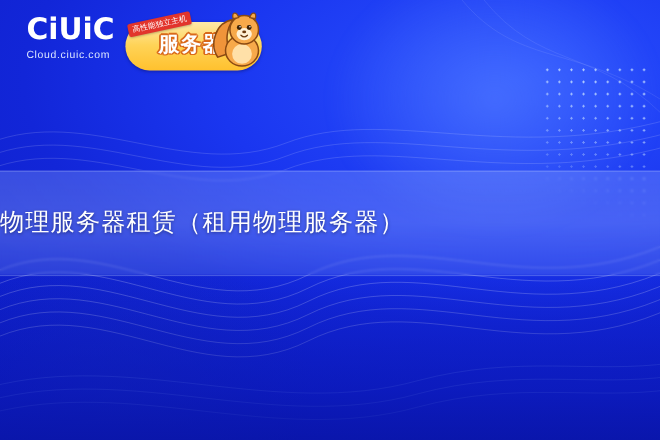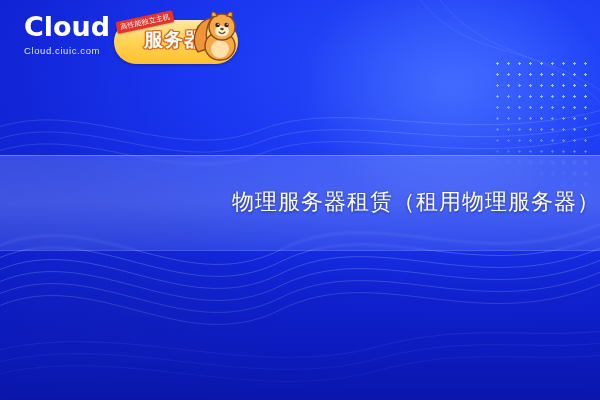--- a/index.html
+++ b/index.html
@@ -79,21 +79,21 @@
     background: rgba(200,215,255,0.35);
   }
   .band-edge-bottom {
     position:absolute; left:0; right:0; top:250px; height:1px;
     background: rgba(190,205,255,0.30);
   }
   .headline {
     position: absolute;
     left: 0; right: 0;
     top: 187px;
-    text-align: right;
+    text-align: left;
     color: #ffffff;
     font-size: 22px;
     letter-spacing: 1px;
     font-family: "DejaVu Sans", "Liberation Sans", sans-serif;
     text-shadow: 0 1px 3px rgba(0,0,20,0.45);
     white-space: nowrap;
   }
   
   .logo-wrap {
     position: absolute;
@@ -204,21 +204,21 @@
   <div class="dot-grid"></div>
 
   <div class="band"></div>
   <div class="band-edge-top"></div>
   <div class="band-edge-bottom"></div>
   <div class="headline">物理服务器租赁（租用物理服务器）</div>
 
   <div class="bg-dark-bottom"></div>
 
   <div class="logo-wrap">
-    <div class="logo-text"><span>Cloud</span></div>
+    <div class="logo-text"><span>CiUiC</span></div>
     <div class="logo-sub">Cloud.ciuic.com</div>
 
     <div class="badge">
       <div class="badge-label">服务器</div>
       <div class="badge-ribbon">高性能独立主机</div>
       <svg class="mascot" viewBox="0 0 52 56" xmlns="http://www.w3.org/2000/svg">
 
         <path d="M6,44 C-2,32 4,12 20,10 C14,18 12,30 18,40 Z" fill="#f0943a" stroke="#8a4a12" stroke-width="1.4"></path>
 
         <ellipse cx="28" cy="38" rx="15" ry="14" fill="#f7a94a" stroke="#8a4a12" stroke-width="1.4"></ellipse>

